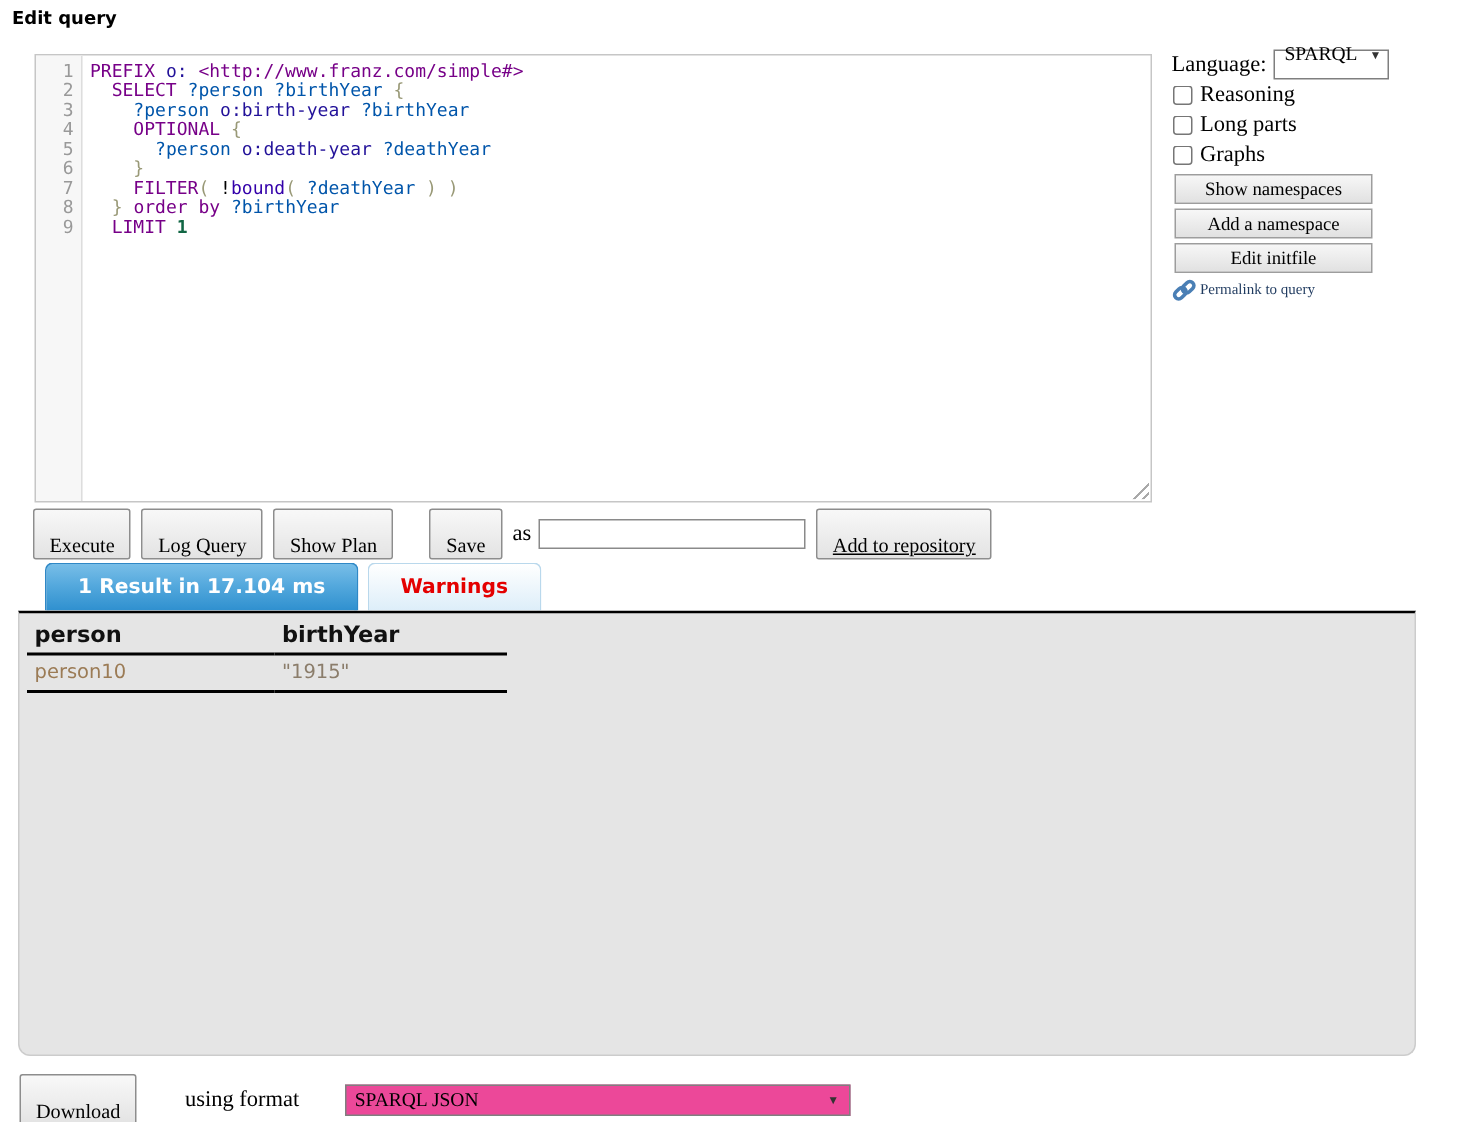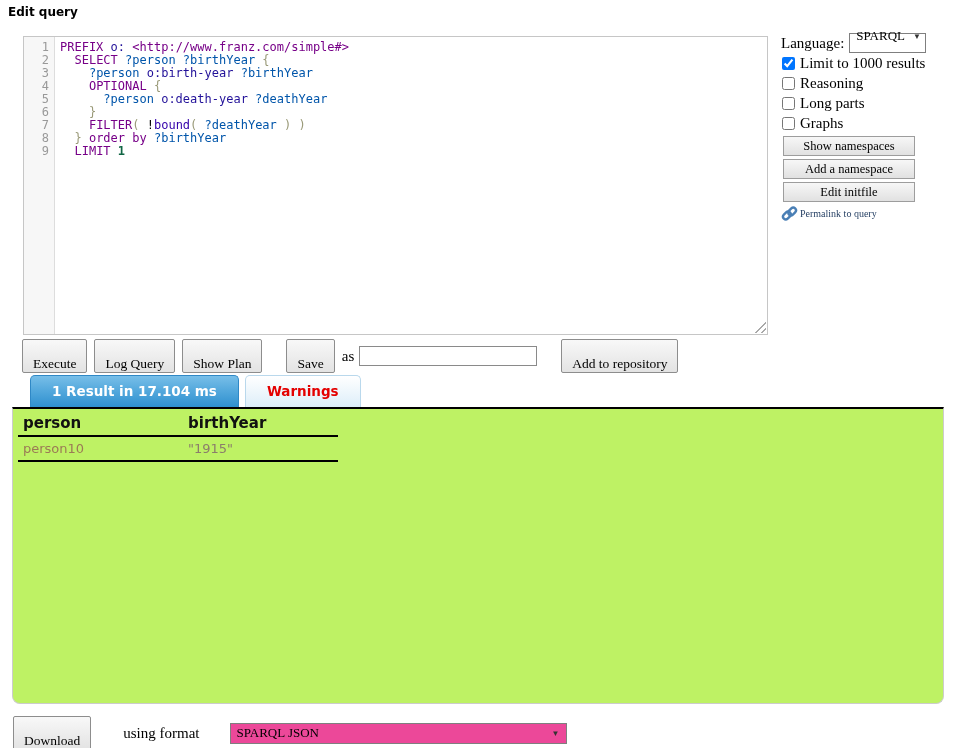--- a/index.html
+++ b/index.html
@@ -80,21 +80,21 @@
     border: 1px solid #8d8d8d; border-radius: 2px;
     padding: 16px 10px; height: 22px; cursor: pointer;
   }
   .toolbar .btn { margin-right: 7px; }
   .btn-save { margin-left: 17px; }
   .as-label { margin: 0 5px 0 0; font-size: 15px; }
   .save-input {
     width: 178px; height: 20px; border: 1px solid #8a8a8a;
     font: 13px "Liberation Serif", serif; padding: 1px 4px;
   }
-  .btn-add { margin-left: 24px; }
+  .btn-add { margin-left: 7px; text-decoration: underline; }
 
   
   .tab-bar { position: absolute; left: 30px; top: 375px; display: flex; gap: 6px; height: 32px; }
   .tab {
     font-family: "DejaVu Sans", sans-serif; font-weight: bold; font-size: 13.5px;
     line-height: 30px; padding: 0 21px; border-radius: 5px 5px 0 0; cursor: pointer;
   }
   .tab-active {
     color: #fff;
     background: linear-gradient(180deg, #78bee8 0%, #55a9dd 45%, #2f90cf 100%);
@@ -102,21 +102,21 @@
   }
   .tab-inactive {
     color: #e40000;
     background: linear-gradient(180deg, #ffffff 0%, #ddeef9 100%);
     border: 1px solid #b9d8ec; border-bottom: none;
   }
 
   
   .results {
     position: absolute; left: 12px; top: 407px; width: 932px; height: 297px;
-    background: #bef264; border: 1px solid #ccc; border-top: 2px solid #000;
+    background: #e5e5e5; border: 1px solid #ccc; border-top: 2px solid #000;
     border-radius: 0 0 8px 8px; overflow: hidden;
   }
   .results table {
     margin: 3px 0 0 5px; border-collapse: collapse;
     font-family: "DejaVu Sans", sans-serif;
   }
   .results th {
     text-align: left; font-size: 15px; font-weight: bold; color: #111;
     border-bottom: 2px solid #000; padding: 2px 4px 3px 5px;
   }
@@ -160,24 +160,20 @@
 
 <div class="options">
   <div class="lang-row">
     <span>Language:</span>
     <span class="select-box">
       <span>SPARQL</span>
       <span class="dd-arrow">▼</span>
     </span>
   </div>
   <div>
-      <label class="cb-row">
-        <input type="checkbox" checked="" style="">
-        <span>Limit to 1000 results</span>
-      </label>
       <label class="cb-row">
         <input type="checkbox" style="">
         <span>Reasoning</span>
       </label>
       <label class="cb-row">
         <input type="checkbox" style="">
         <span>Long parts</span>
       </label>
       <label class="cb-row">
         <input type="checkbox" style="">

